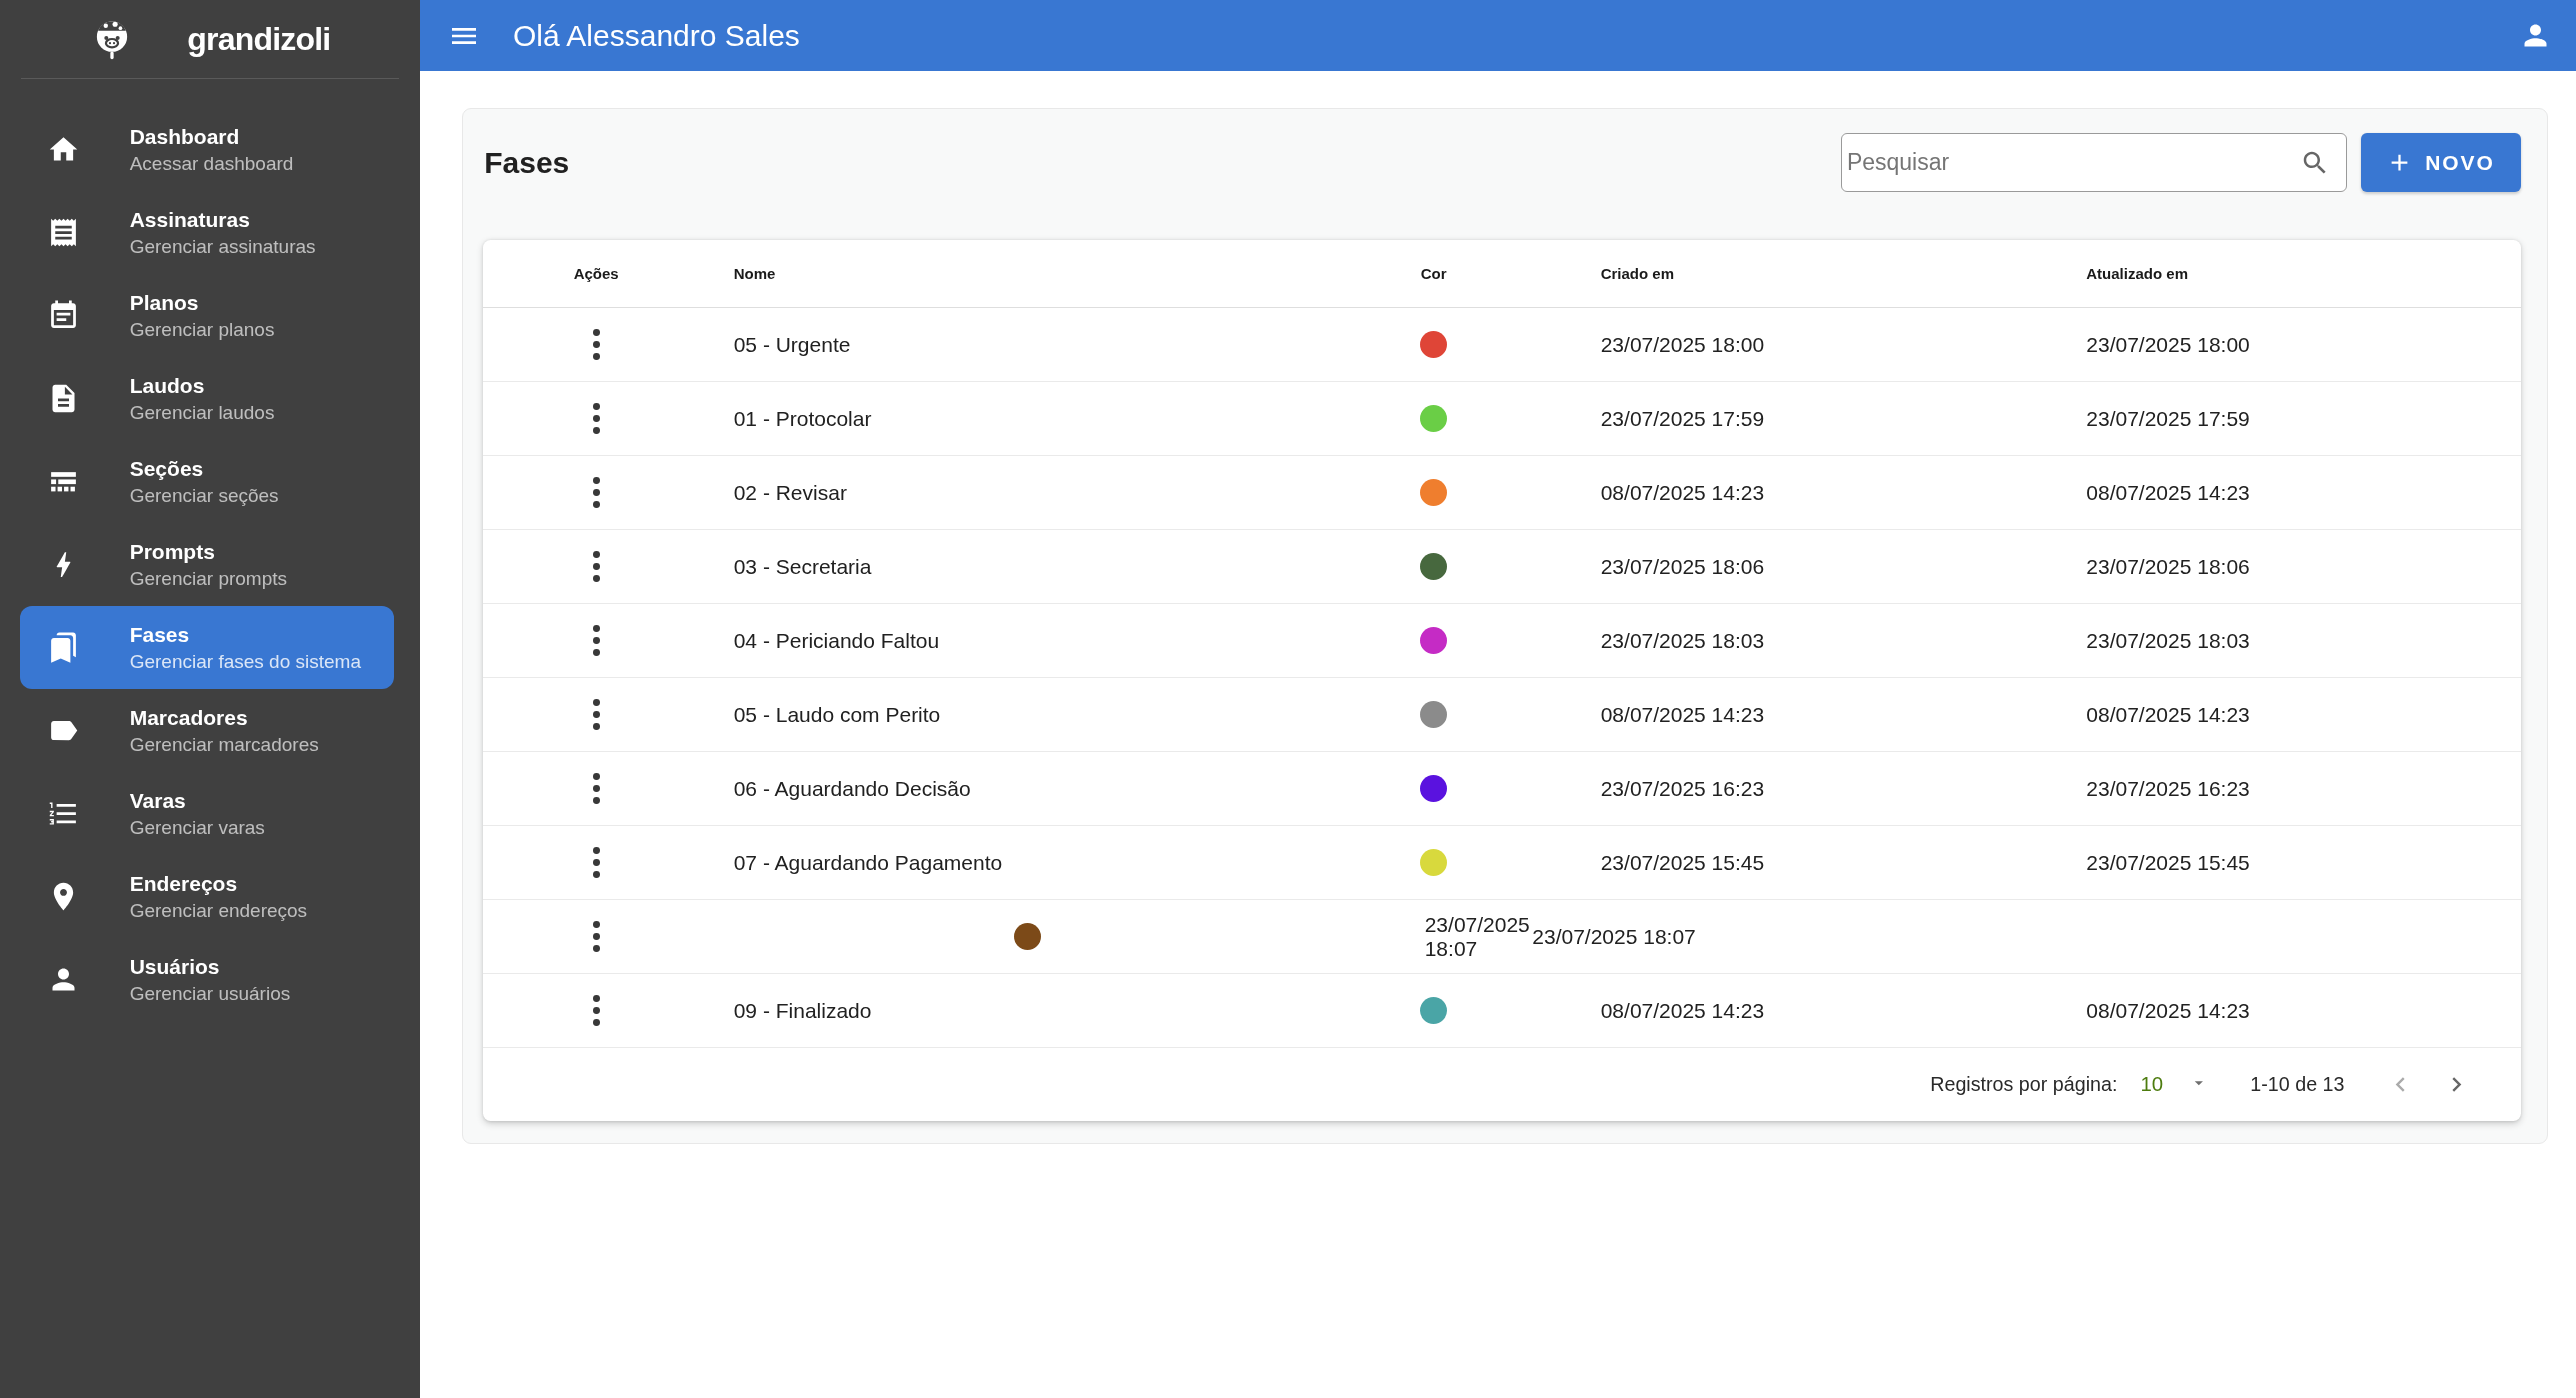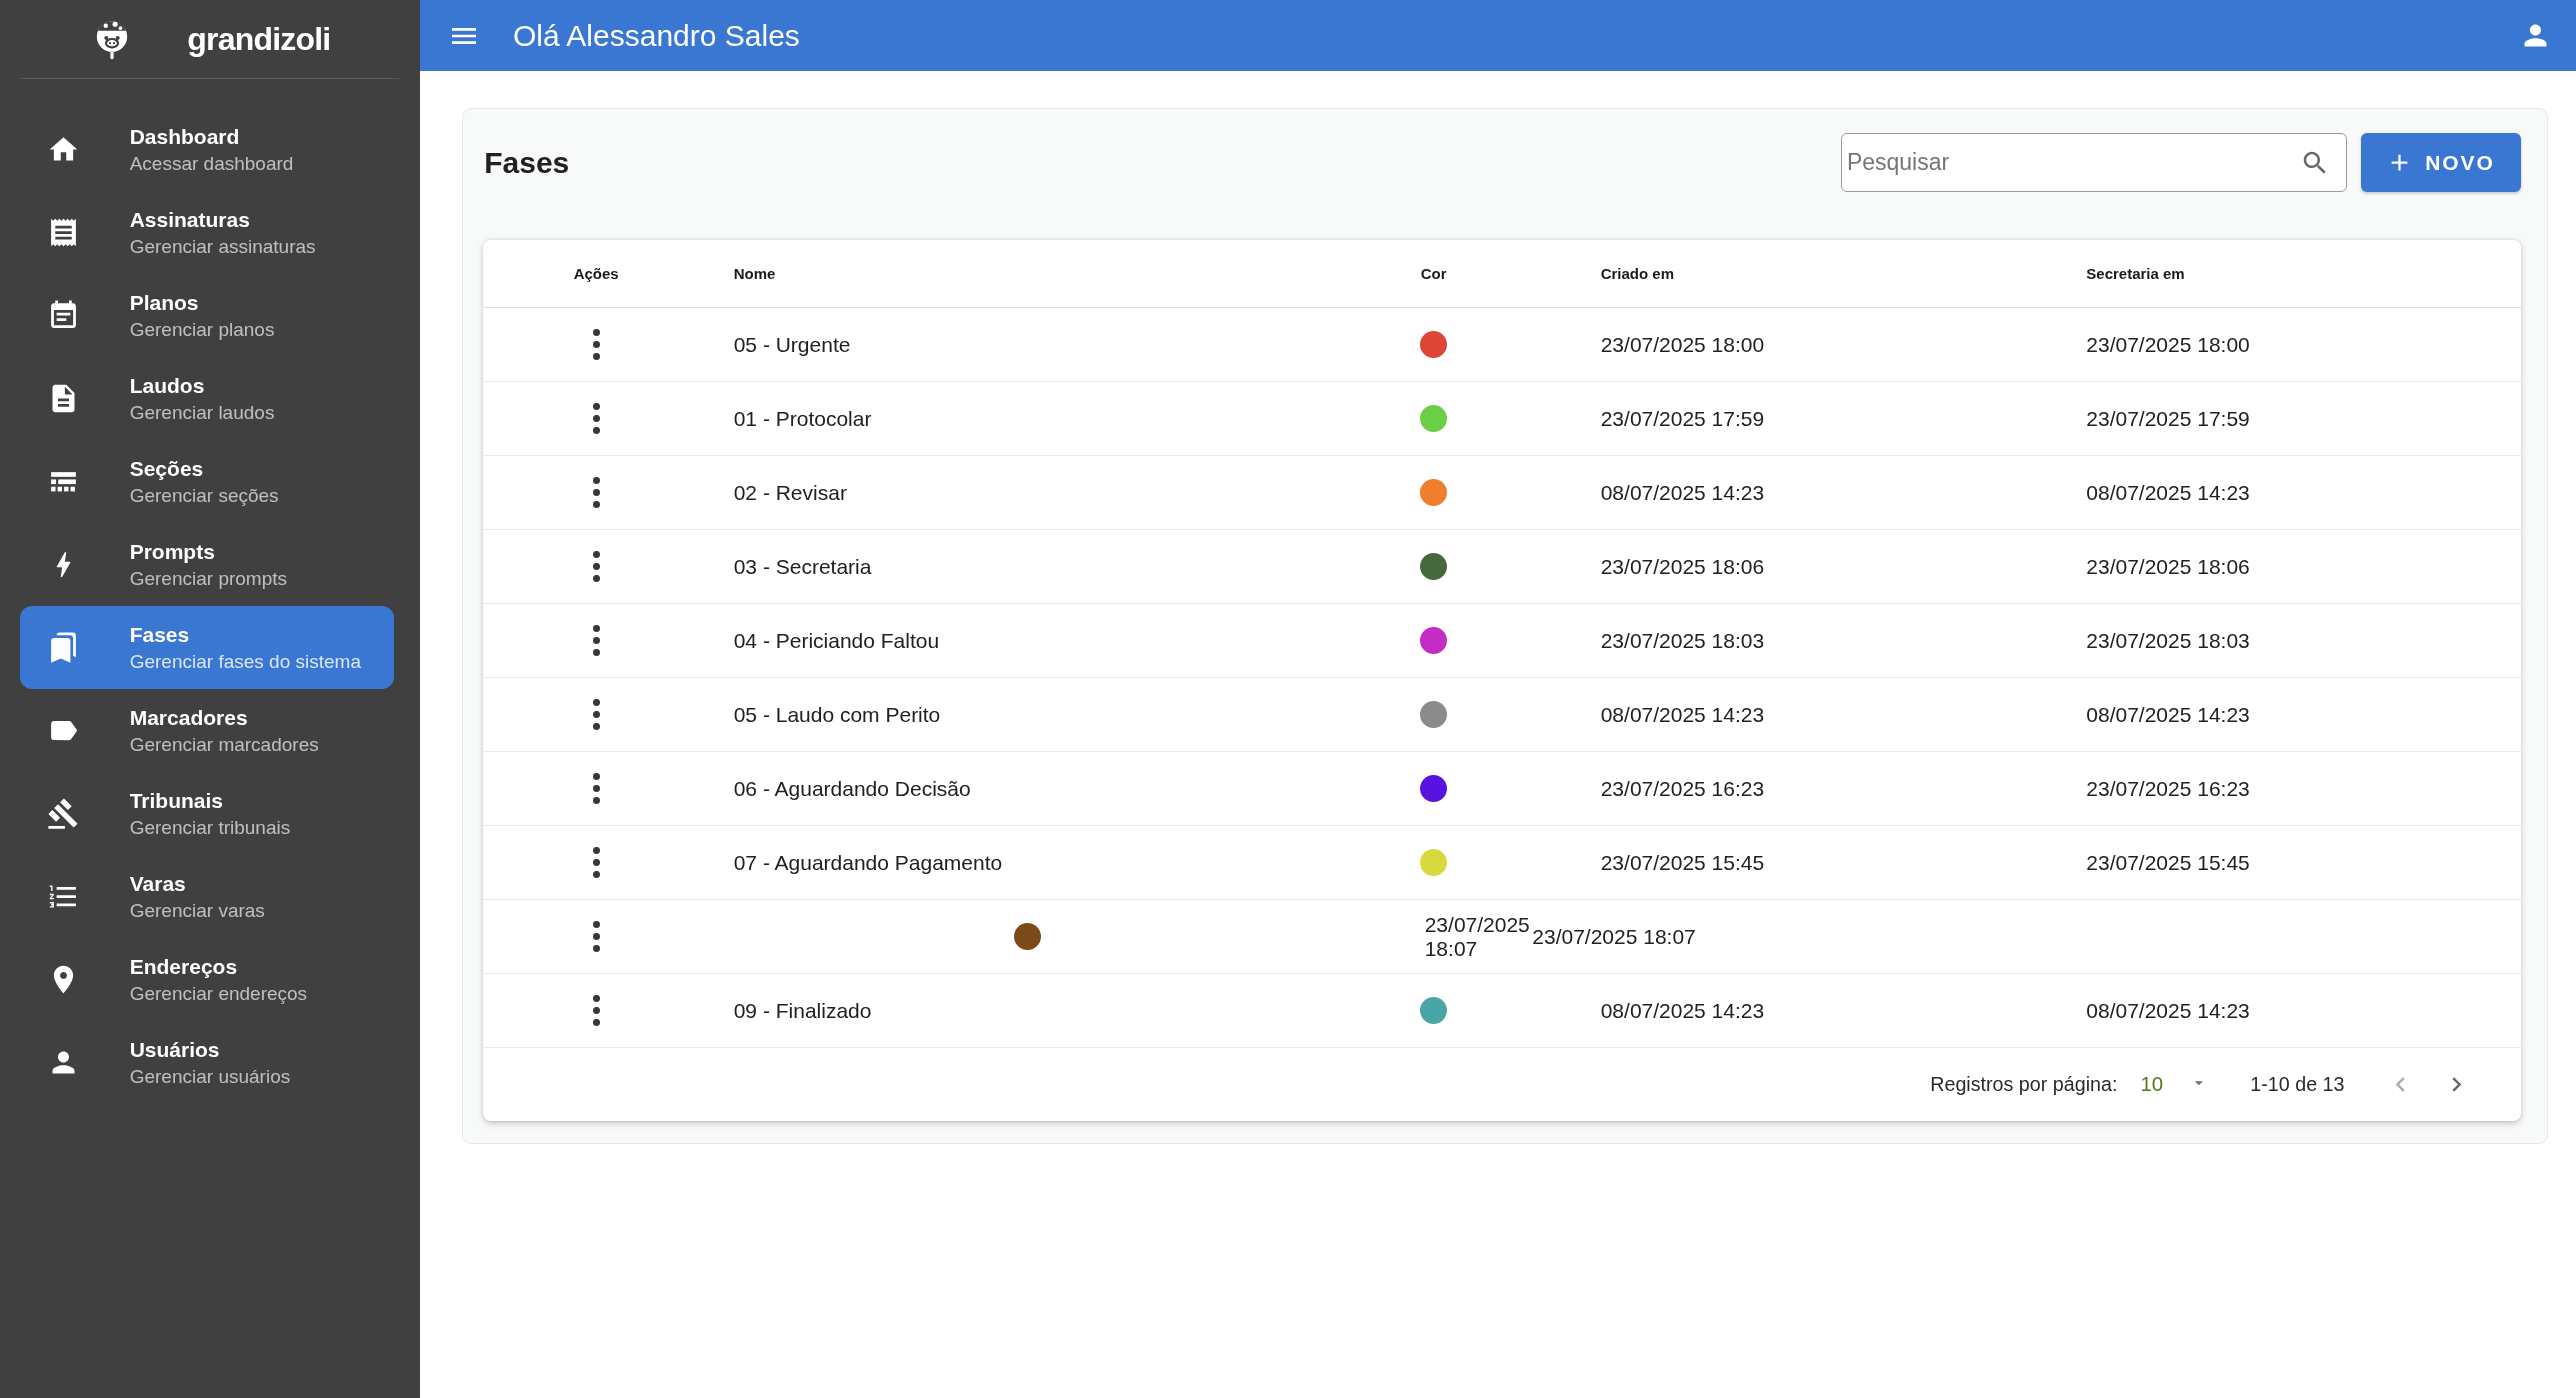--- a/index.html
+++ b/index.html
@@ -187,31 +187,20 @@
             </svg>
           </span>
           <span class="nav-text">
             <span class="nav-title">Marcadores</span>
             <span class="nav-sub">Gerenciar marcadores</span>
           </span>
         </div>
         <div class="nav-item">
           <span class="nav-icon">
             <svg viewBox="0 0 24 24" fill="currentColor">
-              <path d="M1 21h12v2H1v-2zM5.24 8.07l2.83-2.83 14.14 14.14-2.83 2.83L5.24 8.07zM12.32 1l5.66 5.66-2.83 2.83-5.66-5.66L12.32 1zM3.83 9.48l5.66 5.66-2.83 2.83L1 12.31l2.83-2.83z"></path>
-            </svg>
-          </span>
-          <span class="nav-text">
-            <span class="nav-title">Tribunais</span>
-            <span class="nav-sub">Gerenciar tribunais</span>
-          </span>
-        </div>
-        <div class="nav-item">
-          <span class="nav-icon">
-            <svg viewBox="0 0 24 24" fill="currentColor">
               <path d="M2 17h2v.5H3v1h1v.5H2v1h3v-4H2v1zm1-9h1V4H2v1h1v3zm-1 3h1.8L2 13.1v.9h3v-1H3.2L5 10.9V10H2v1zm5-6v2h14V5H7zm0 14h14v-2H7v2zm0-6h14v-2H7v2z"></path>
             </svg>
           </span>
           <span class="nav-text">
             <span class="nav-title">Varas</span>
             <span class="nav-sub">Gerenciar varas</span>
           </span>
         </div>
         <div class="nav-item">
           <span class="nav-icon">
@@ -274,21 +263,21 @@
             </button>
           </div>
         </div>
 
         <div class="table">
           <div class="thead">
             <span class="c-actions">Ações</span>
             <span class="c-name">Nome</span>
             <span class="c-color">Cor</span>
             <span class="c-created">Criado em</span>
-            <span class="c-updated">Secretaria em</span>
+            <span class="c-updated">Atualizado em</span>
           </div>
           <div id="tbody">
               <div class="trow">
                 <span class="c-actions">
                   <button class="kebab">
                     <i></i>
                     <i></i>
                     <i></i>
                   </button>
                 </span>

